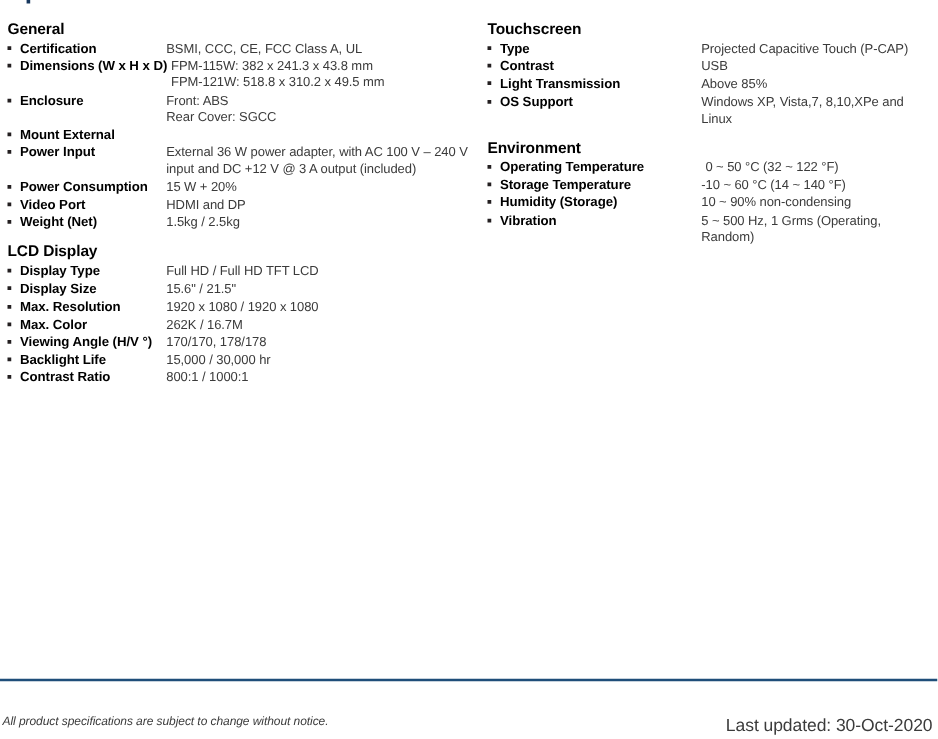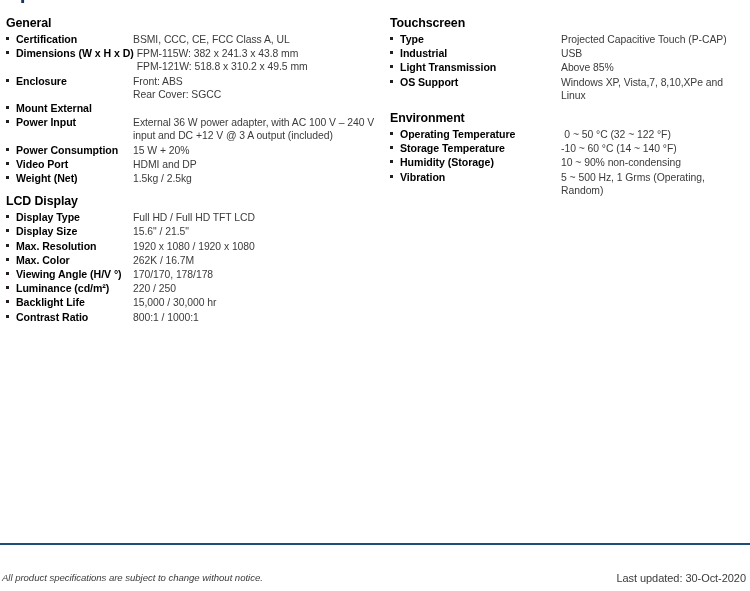--- a/index.html
+++ b/index.html
@@ -167,21 +167,21 @@
     font-size: 9.6px;
     color: #3b3b3b;
     letter-spacing: -0.05px;
     white-space: nowrap;
     font-style: italic;
   }
   .last-updated {
     position: absolute;
     right: 4px;
     top: 572px;
-    font-size: 11px;
+    font-size: 14px;
     color: #3b3b3b;
     letter-spacing: -0.05px;
     white-space: nowrap;
   }
 </style>
 </head>
 <body>
 
 <div class="page-title">Specifications</div>
 
@@ -295,27 +295,20 @@
       </div>
 
       <div class="spec-row">
         <span class="bullet">
             <i></i>
           </span>
         <span class="spec-label">Viewing Angle (H/V °)</span>
         <span class="spec-value">170/170, 178/178</span>
       </div>
 
-      <div class="spec-row">
-        <span class="bullet">
-            <i></i>
-          </span>
-        <span class="spec-label">Luminance (cd/m²)</span>
-        <span class="spec-value">220 / 250</span>
-      </div>
 
       <div class="spec-row">
         <span class="bullet">
             <i></i>
           </span>
         <span class="spec-label">Backlight Life</span>
         <span class="spec-value">15,000 / 30,000 hr</span>
       </div>
 
       <div class="spec-row">
@@ -338,21 +331,21 @@
             <i></i>
           </span>
         <span class="spec-label">Type</span>
         <span class="spec-value">Projected Capacitive Touch (P-CAP)</span>
       </div>
 
       <div class="spec-row">
         <span class="bullet">
             <i></i>
           </span>
-        <span class="spec-label">Industrial</span>
+        <span class="spec-label">Contrast</span>
         <span class="spec-value">USB</span>
       </div>
 
       <div class="spec-row">
         <span class="bullet">
             <i></i>
           </span>
         <span class="spec-label">Light Transmission</span>
         <span class="spec-value">Above 85%</span>
       </div>

